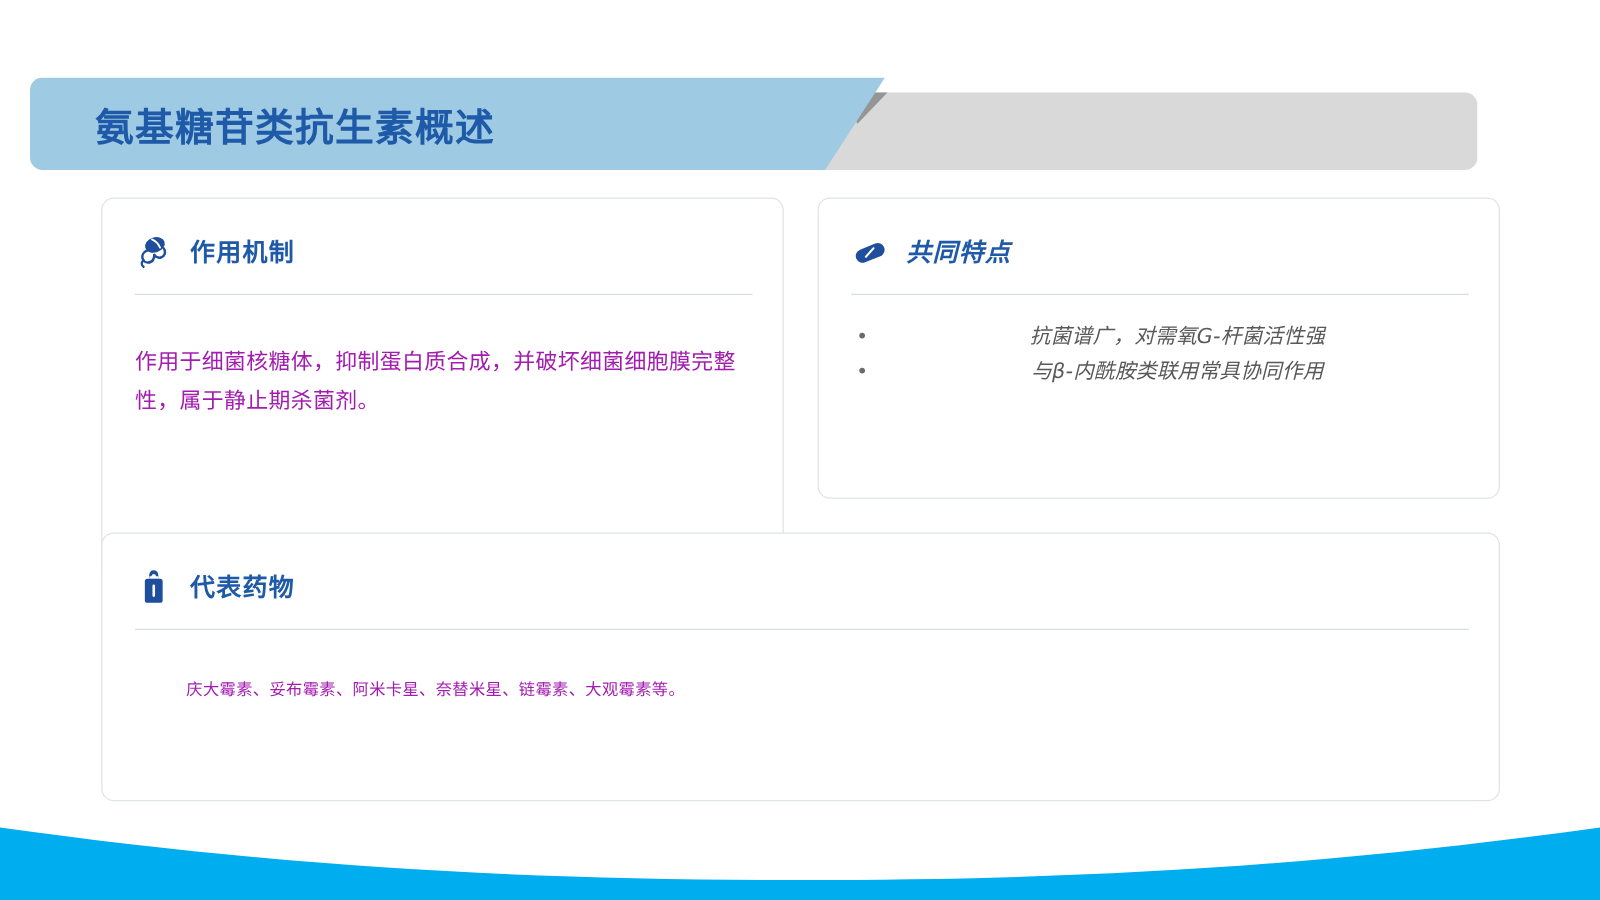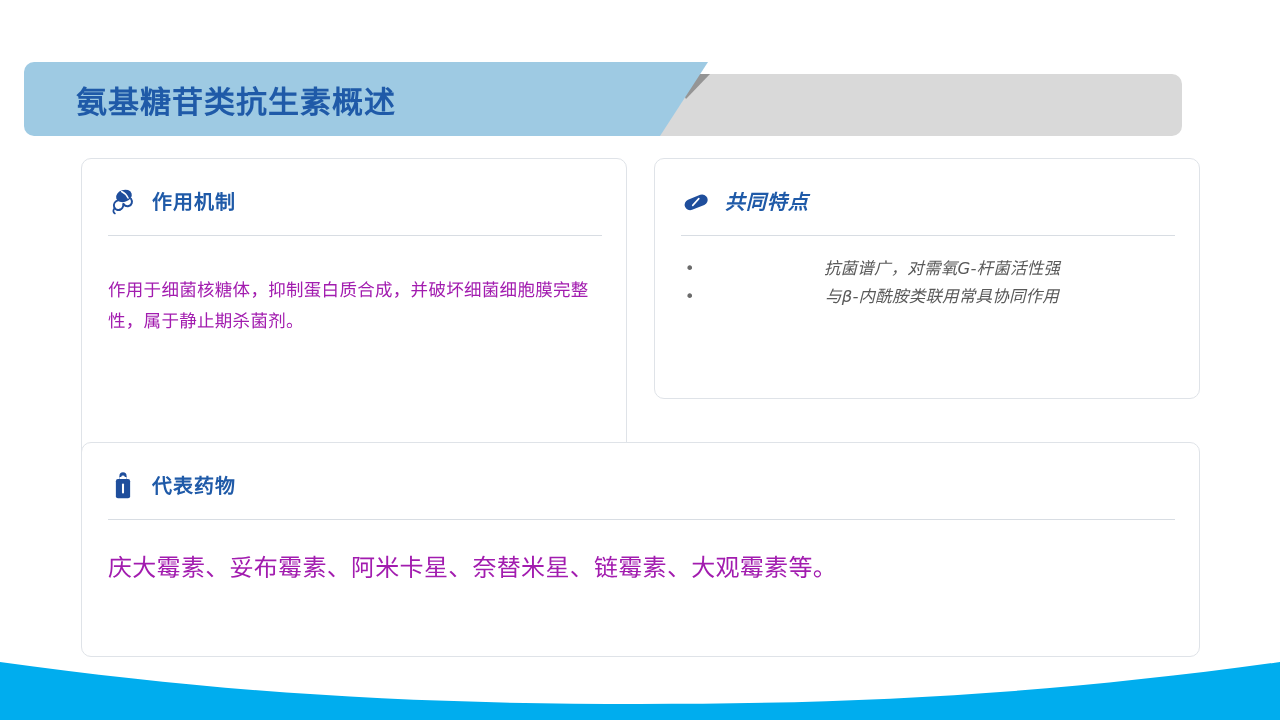--- a/index.html
+++ b/index.html
@@ -55,21 +55,21 @@
 
   
   .card {
     position: absolute;
     background: #ffffff;
     border: 1px solid #dfe3e8;
     border-radius: 10px;
   }
   #card-mechanism { left: 81px;  top: 158px; width: 546px; height: 308px; }
   #card-features  { left: 654px; top: 158px; width: 546px; height: 241px; font-style: italic; }
-  #card-drugs     { left: 81px;  top: 442px; width: 1119px; height: 215px; padding-left: 32px; }
+  #card-drugs     { left: 81px;  top: 426px; width: 1119px; height: 215px; padding-left: 32px; }
 
   .card-header {
     position: absolute;
     left: 26px;
     top: 26px;
     display: flex;
     align-items: center;
     gap: 14px;
     height: 34px;
   }
@@ -106,23 +106,24 @@
   #card-mechanism .card-body {
     top: 116px;
     width: 500px;
     font-size: 17.5px;
     line-height: 31px;
     letter-spacing: 0.3px;
   }
   #card-drugs .card-body {
     top: 110px;
     width: 1060px;
-    font-size: 24px;
+    font-size: 13px;
     line-height: 31px;
     letter-spacing: 0.3px;
+    margin-left: 41px;
   }
 
   .bullet-list {
     position: absolute;
     left: 24px;
     top: 96px;
     width: 500px;
     list-style: none;
     text-align: center;
   }

